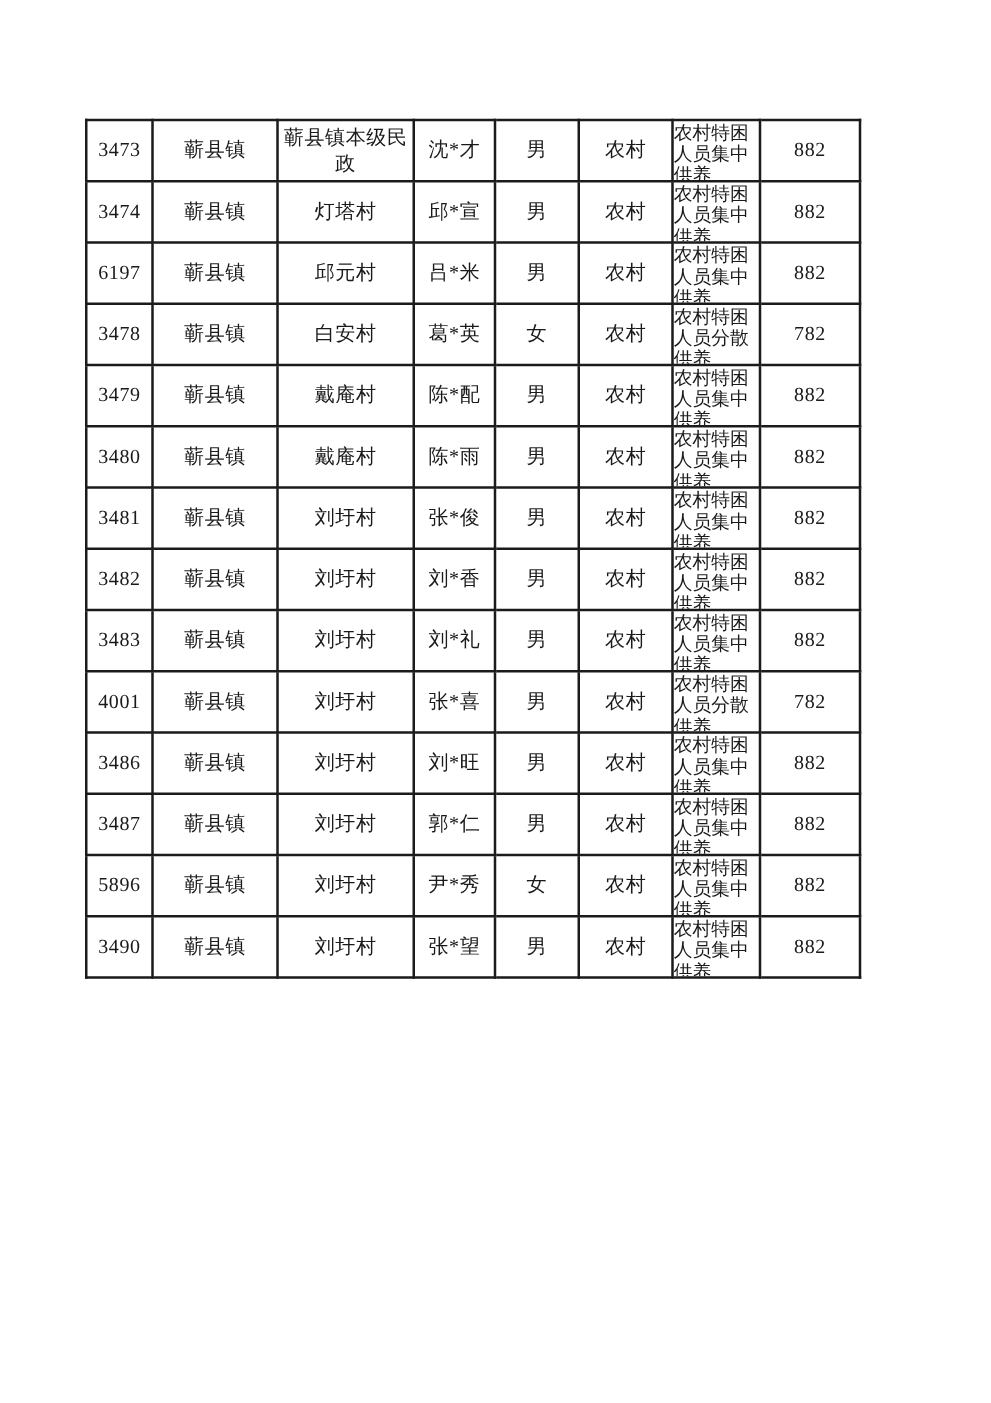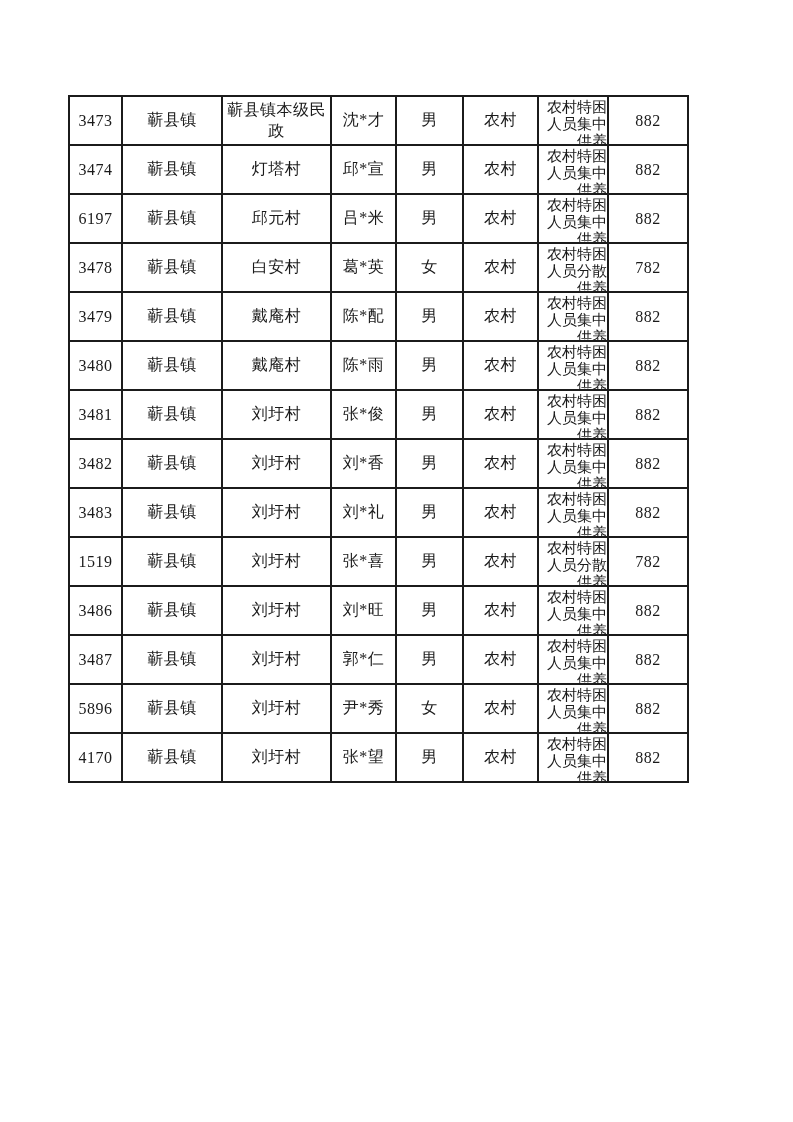--- a/index.html
+++ b/index.html
@@ -45,21 +45,21 @@
     vertical-align: top;
   }
   .cat-clip {
     height: 45px;
     overflow: hidden;
     padding-top: 2px;
     line-height: 17px;
     font-size: 15px;
     letter-spacing: 0;
     word-break: break-all;
-    text-align: right;
+    text-align: left;
   }
   td.col-id, td.col-amount {
     letter-spacing: 0;
   }
 </style>
 </head>
 <body>
 
 <div class="page">
   <table class="records">
@@ -176,21 +176,21 @@
           <td class="col-village">刘圩村</td>
           <td class="col-name">刘*礼</td>
           <td class="col-gender">男</td>
           <td class="col-area">农村</td>
           <td class="col-category">
             <div class="cat-clip">农村特困人员集中供养</div>
           </td>
           <td class="col-amount">882</td>
         </tr>
         <tr>
-          <td class="col-id">1519</td>
+          <td class="col-id">4001</td>
           <td class="col-town">蕲县镇</td>
           <td class="col-village">刘圩村</td>
           <td class="col-name">张*喜</td>
           <td class="col-gender">男</td>
           <td class="col-area">农村</td>
           <td class="col-category">
             <div class="cat-clip">农村特困人员分散供养</div>
           </td>
           <td class="col-amount">782</td>
         </tr>
@@ -224,21 +224,21 @@
           <td class="col-village">刘圩村</td>
           <td class="col-name">尹*秀</td>
           <td class="col-gender">女</td>
           <td class="col-area">农村</td>
           <td class="col-category">
             <div class="cat-clip">农村特困人员集中供养</div>
           </td>
           <td class="col-amount">882</td>
         </tr>
         <tr>
-          <td class="col-id">4170</td>
+          <td class="col-id">3490</td>
           <td class="col-town">蕲县镇</td>
           <td class="col-village">刘圩村</td>
           <td class="col-name">张*望</td>
           <td class="col-gender">男</td>
           <td class="col-area">农村</td>
           <td class="col-category">
             <div class="cat-clip">农村特困人员集中供养</div>
           </td>
           <td class="col-amount">882</td>
         </tr>

